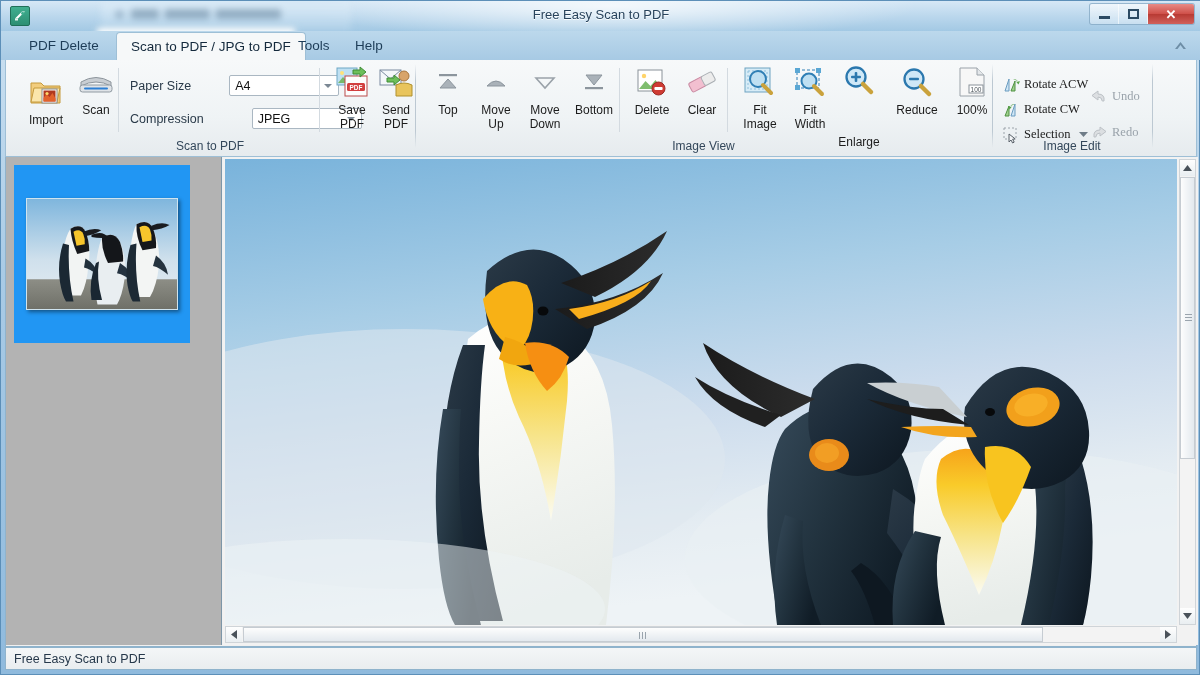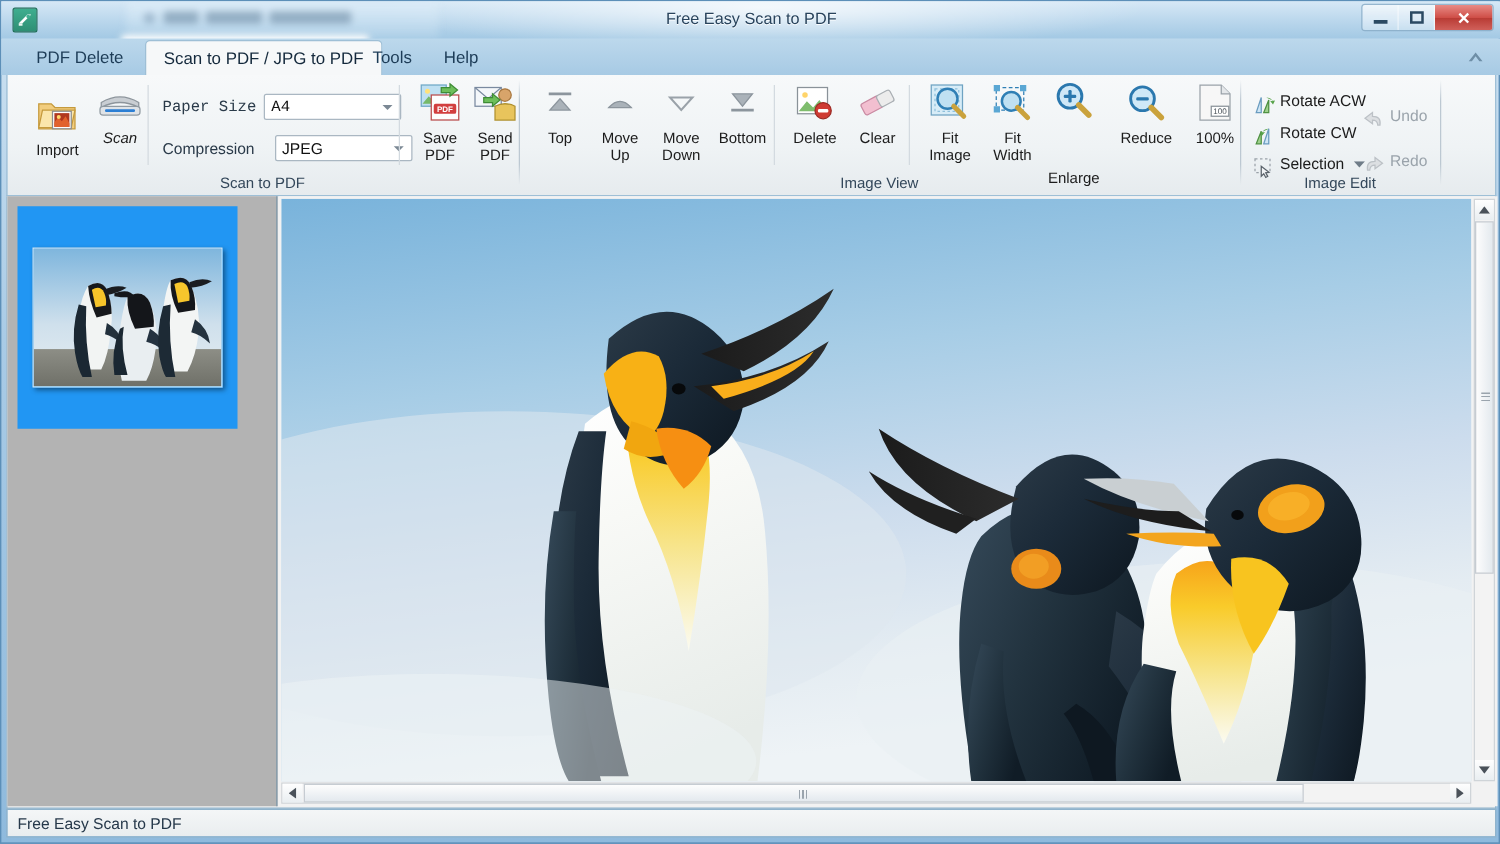--- a/index.html
+++ b/index.html
@@ -122,31 +122,31 @@
   }
   .bigbtn .ic { height: 36px; display:flex; align-items:center; justify-content:center; margin-bottom:3px; }
   .bigbtn .lb { padding-top:1px; }
 
   .fieldrow { position: absolute; display: flex; align-items: center; }
   .fieldrow .flabel { font-size: 12.5px; color: #2a3a49; margin-right: 6px; }
   .combo {
     width: 110px; height: 21px; background: #fff;
     border: 1px solid #aab7c2; border-radius: 2px;
     display: flex; align-items: center; font-size: 12.5px; color:#111;
-    padding-left: 5px; position: relative;
+    padding-left: 5px; position: relative; margin-left: 32px;
   }
   .combo .arrow {
     position: absolute; right: 6px; top: 8px;
     width: 0; height: 0; border-left: 4px solid transparent;
     border-right: 4px solid transparent; border-top: 4px solid #7b8894;
   }
 
   .smallrow {
-    position: absolute; height: 21px; display: flex; 
-    font-size: 12.5px; color: #1b1b1b; cursor: default;
+    position: absolute; height: 21px; display: flex; align-items: center;
+    font-size: 12.5px; color: #1b1b1b; cursor: default; font-family: Liberation Serif, serif;
   }
   .smallrow.dim { color: #9aa3ab; }
   .smallrow .sic { width: 19px; height: 19px; margin-right: 4px;
     display:flex; align-items:center; justify-content:center; }
 
   
   #body {
     position: absolute; left: 4px; top: 156px; width: 1192px; height: 490px;
     background: #f0f0f0; border: 1px solid #8fb3cc; border-top:none;
   }
@@ -261,34 +261,34 @@
             <path d="M5 11 h26 l-3 14 H2 Z" fill="#fbe6ab" stroke="#c59a3d" stroke-width="1"></path>
             <rect x="13" y="12" width="15" height="14" fill="#fff" stroke="#8d8d8d"></rect>
             <rect x="14.5" y="13.5" width="12" height="11" fill="#b0381f"></rect>
             <path d="M14.5 21 l3-4 3 3 3-4 3 5.5 v3 h-12 Z" fill="#e2622c"></path>
             <circle cx="18" cy="16.5" r="1.6" fill="#ffd76a"></circle>
           </svg>
         </div>
         <div class="lb">Import</div>
       </div>
 
-      <div class="bigbtn" style="left:62px;font-style:italic;">
+      <div class="bigbtn" style="left:62px;">
         <div class="ic">
           <svg width="38" height="26" viewBox="0 0 38 26">
             <path d="M4 13 q15 -9 30 0 l0 4 q-15 -8 -30 0 Z" fill="#c9ced3" stroke="#8d959c"></path>
             <rect x="3" y="16" width="32" height="7" rx="2.5" fill="#dfe3e7" stroke="#909aa2"></rect>
             <rect x="7" y="18.4" width="24" height="2.2" rx="1" fill="#2c7fd4"></rect>
           </svg>
         </div>
         <div class="lb">Scan</div>
       </div>
 
       <div class="vsep" style="left:112px;"></div>
 
-      <div class="fieldrow" style="left:124px; top:15px;font-family:Liberation Mono, monospace;">
+      <div class="fieldrow" style="left:124px; top:15px;">
         <span class="flabel">Paper Size</span>
         <span class="combo">
           <span>A4</span>
           <i class="arrow"></i>
         </span>
       </div>
 
       <div class="fieldrow" style="left:124px; top:48px;gap:10px;">
         <span class="flabel">Compression</span>
         <span class="combo">

